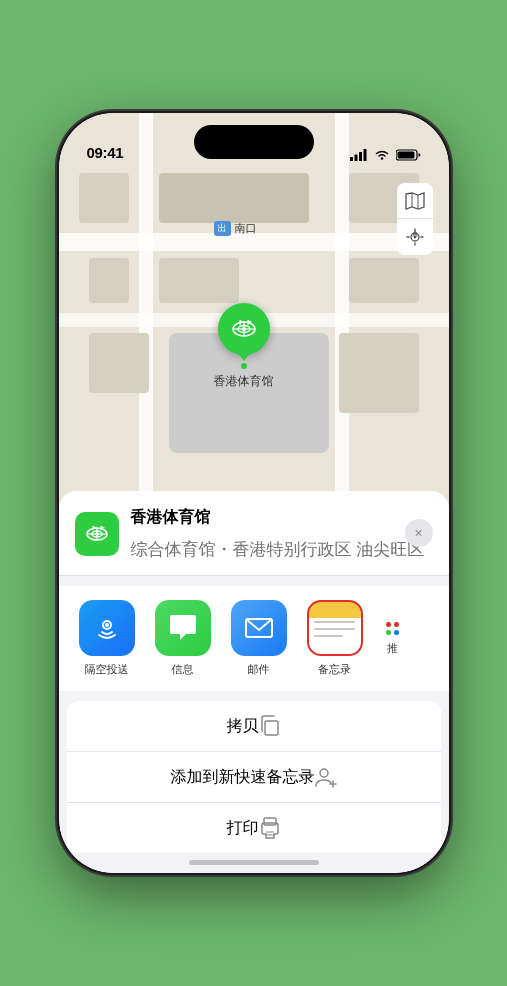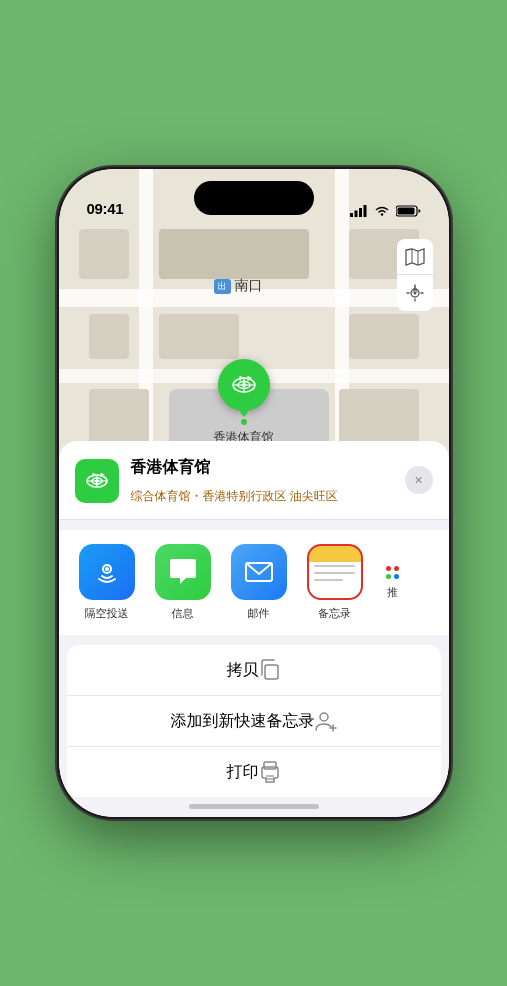--- a/index.html
+++ b/index.html
@@ -8,21 +8,21 @@
       height: 986px;
       background: #6db86d;
       display: flex;
       align-items: center;
       justify-content: center;
       font-family: -apple-system, 'PingFang SC', 'Helvetica Neue', sans-serif;
     }
 
     .phone-frame {
       width: 390px;
-      height: 648px;
+      height: 760px;
       background: #000;
       border-radius: 54px;
       position: relative;
       box-shadow: 0 0 0 2px #1a1a1a, 0 0 0 4px #3a3a3a, 0 20px 60px rgba(0,0,0,0.5);
       overflow: hidden;
     }
 
     .phone-inner {
       width: 100%;
       height: 100%;
@@ -160,21 +160,21 @@
     .map-label-tag {
       background: #4a90d9;
       color: #fff;
       font-size: 9px;
       padding: 1px 4px;
       border-radius: 3px;
       font-weight: 500;
     }
 
     .map-label-text {
-      font-size: 14px;
+      font-size: 11px;
       color: #333;
       font-weight: 500;
     }
 
     
     .map-controls {
       position: absolute;
       top: 70px;
       right: 16px;
       z-index: 20;
@@ -295,22 +295,22 @@
       flex: 1;
     }
 
     .location-name {
       font-size: 16px;
       font-weight: 600;
       color: #000;
     }
 
     .location-sub {
-      font-size: 12px;
-      color: #a16207;
+      font-size: 17px;
+      color: #737373;
       margin-top: 10px;
     }
 
     .close-btn {
       width: 28px;
       height: 28px;
       background: #e5e5ea;
       border-radius: 50%;
       display: flex;
       align-items: center;

